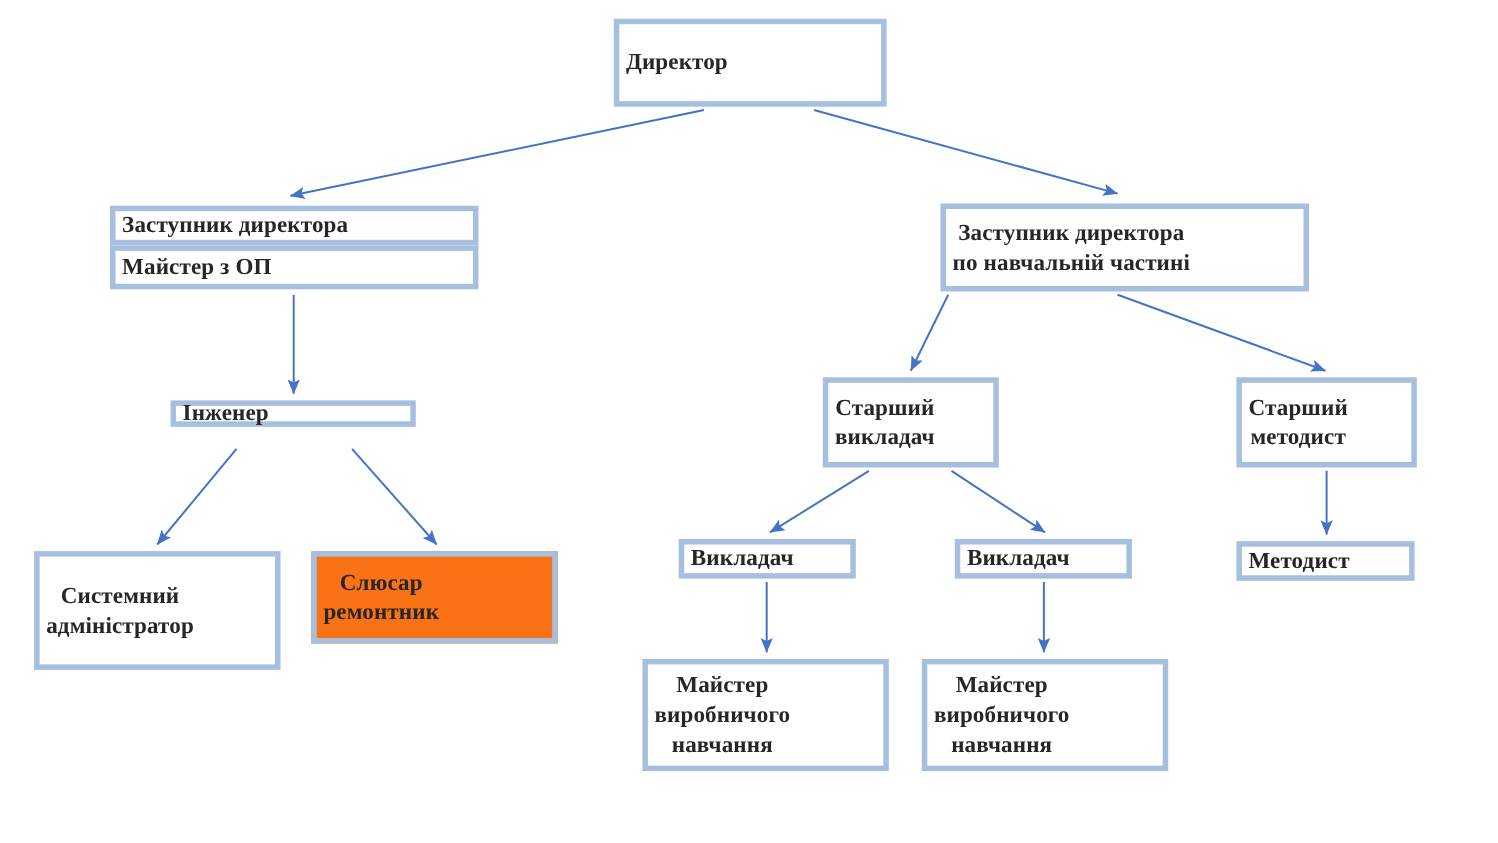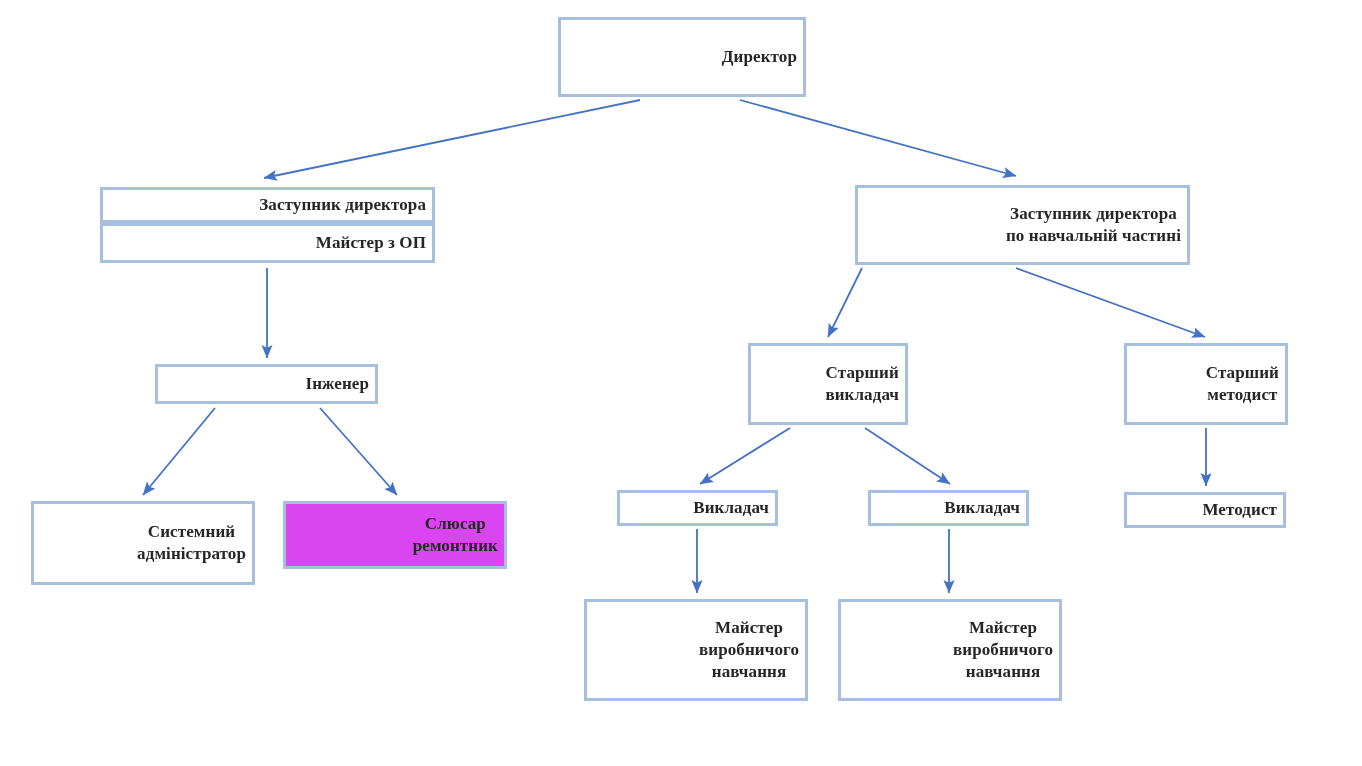--- a/index.html
+++ b/index.html
@@ -20,29 +20,29 @@
     position: absolute;
     left: 0;
     top: 0;
     width: 1362px;
     height: 766px;
     pointer-events: none;
   }
   .node {
     position: absolute;
     box-sizing: border-box;
-    border: 3px solid #4d7c0f;
+    border: 5px solid #4d7c0f;
     background: #ffffff;
     display: flex;
     align-items: center;
-    justify-content: flex-end;
+    justify-content: flex-start;
     text-align: center;
     color: #262626;
     font-weight: bold;
-    font-size: 17px;
+    font-size: 21px;
     line-height: 1.30;
     letter-spacing: 0.1px;
     z-index: 2;
   }
   .node .txt {
     display: block;
     white-space: pre-line;
     padding: 0 6px;
   }
 </style>
@@ -80,36 +80,36 @@
       <div class="node" style="left: 100px; top: 187px; width: 335px; height: 36px; border-color: rgb(167, 191, 223); background: rgb(255, 255, 255); color: rgb(38, 38, 38);">
         <span class="txt">Заступник директора</span>
       </div>
       <div class="node" style="left: 100px; top: 223px; width: 335px; height: 40px; border-color: rgb(167, 191, 223); background: rgb(255, 255, 255); color: rgb(38, 38, 38);">
         <span class="txt">Майстер з ОП</span>
       </div>
       <div class="node" style="left: 855px; top: 185px; width: 335px; height: 80px; border-color: rgb(167, 191, 223); background: rgb(255, 255, 255); color: rgb(38, 38, 38);">
         <span class="txt">Заступник директора
 по навчальній частині</span>
       </div>
-      <div class="node" style="left: 155px; top: 364px; width: 223px; height: 40px; border-color: rgb(167, 191, 223); background: rgb(255, 255, 255); color: rgb(38, 38, 38);">
+      <div class="node" style="left: 155px; top: 364px; width: 223px; height: 24px; border-color: rgb(167, 191, 223); background: rgb(255, 255, 255); color: rgb(38, 38, 38);">
         <span class="txt">Інженер</span>
       </div>
       <div class="node" style="left: 748px; top: 343px; width: 160px; height: 82px; border-color: rgb(167, 191, 223); background: rgb(255, 255, 255); color: rgb(38, 38, 38);">
         <span class="txt">Старший
 викладач</span>
       </div>
       <div class="node" style="left: 1124px; top: 343px; width: 164px; height: 82px; border-color: rgb(167, 191, 223); background: rgb(255, 255, 255); color: rgb(38, 38, 38);">
         <span class="txt">Старший
 методист</span>
       </div>
-      <div class="node" style="left: 31px; top: 501px; width: 224px; height: 84px; border-color: rgb(167, 191, 223); background: rgb(255, 255, 255); color: rgb(38, 38, 38);">
+      <div class="node" style="left: 31px; top: 501px; width: 224px; height: 108px; border-color: rgb(167, 191, 223); background: rgb(255, 255, 255); color: rgb(38, 38, 38);">
         <span class="txt">Системний
 адміністратор</span>
       </div>
-      <div class="node" style="left: 283px; top: 501px; width: 224px; height: 68px; border-color: rgb(167, 191, 223); background: #d946ef; color: rgb(38, 38, 38);">
+      <div class="node" style="left: 283px; top: 501px; width: 224px; height: 84px; border-color: rgb(167, 191, 223); background: #f97316; color: rgb(38, 38, 38);">
         <span class="txt">Слюсар
 ремонтник</span>
       </div>
       <div class="node" style="left: 617px; top: 490px; width: 161px; height: 36px; border-color: rgb(167, 191, 223); background: rgb(255, 255, 255); color: rgb(38, 38, 38);">
         <span class="txt">Викладач</span>
       </div>
       <div class="node" style="left: 868px; top: 490px; width: 161px; height: 36px; border-color: rgb(167, 191, 223); background: rgb(255, 255, 255); color: rgb(38, 38, 38);">
         <span class="txt">Викладач</span>
       </div>
       <div class="node" style="left: 1124px; top: 492px; width: 162px; height: 36px; border-color: rgb(167, 191, 223); background: rgb(255, 255, 255); color: rgb(38, 38, 38);">

